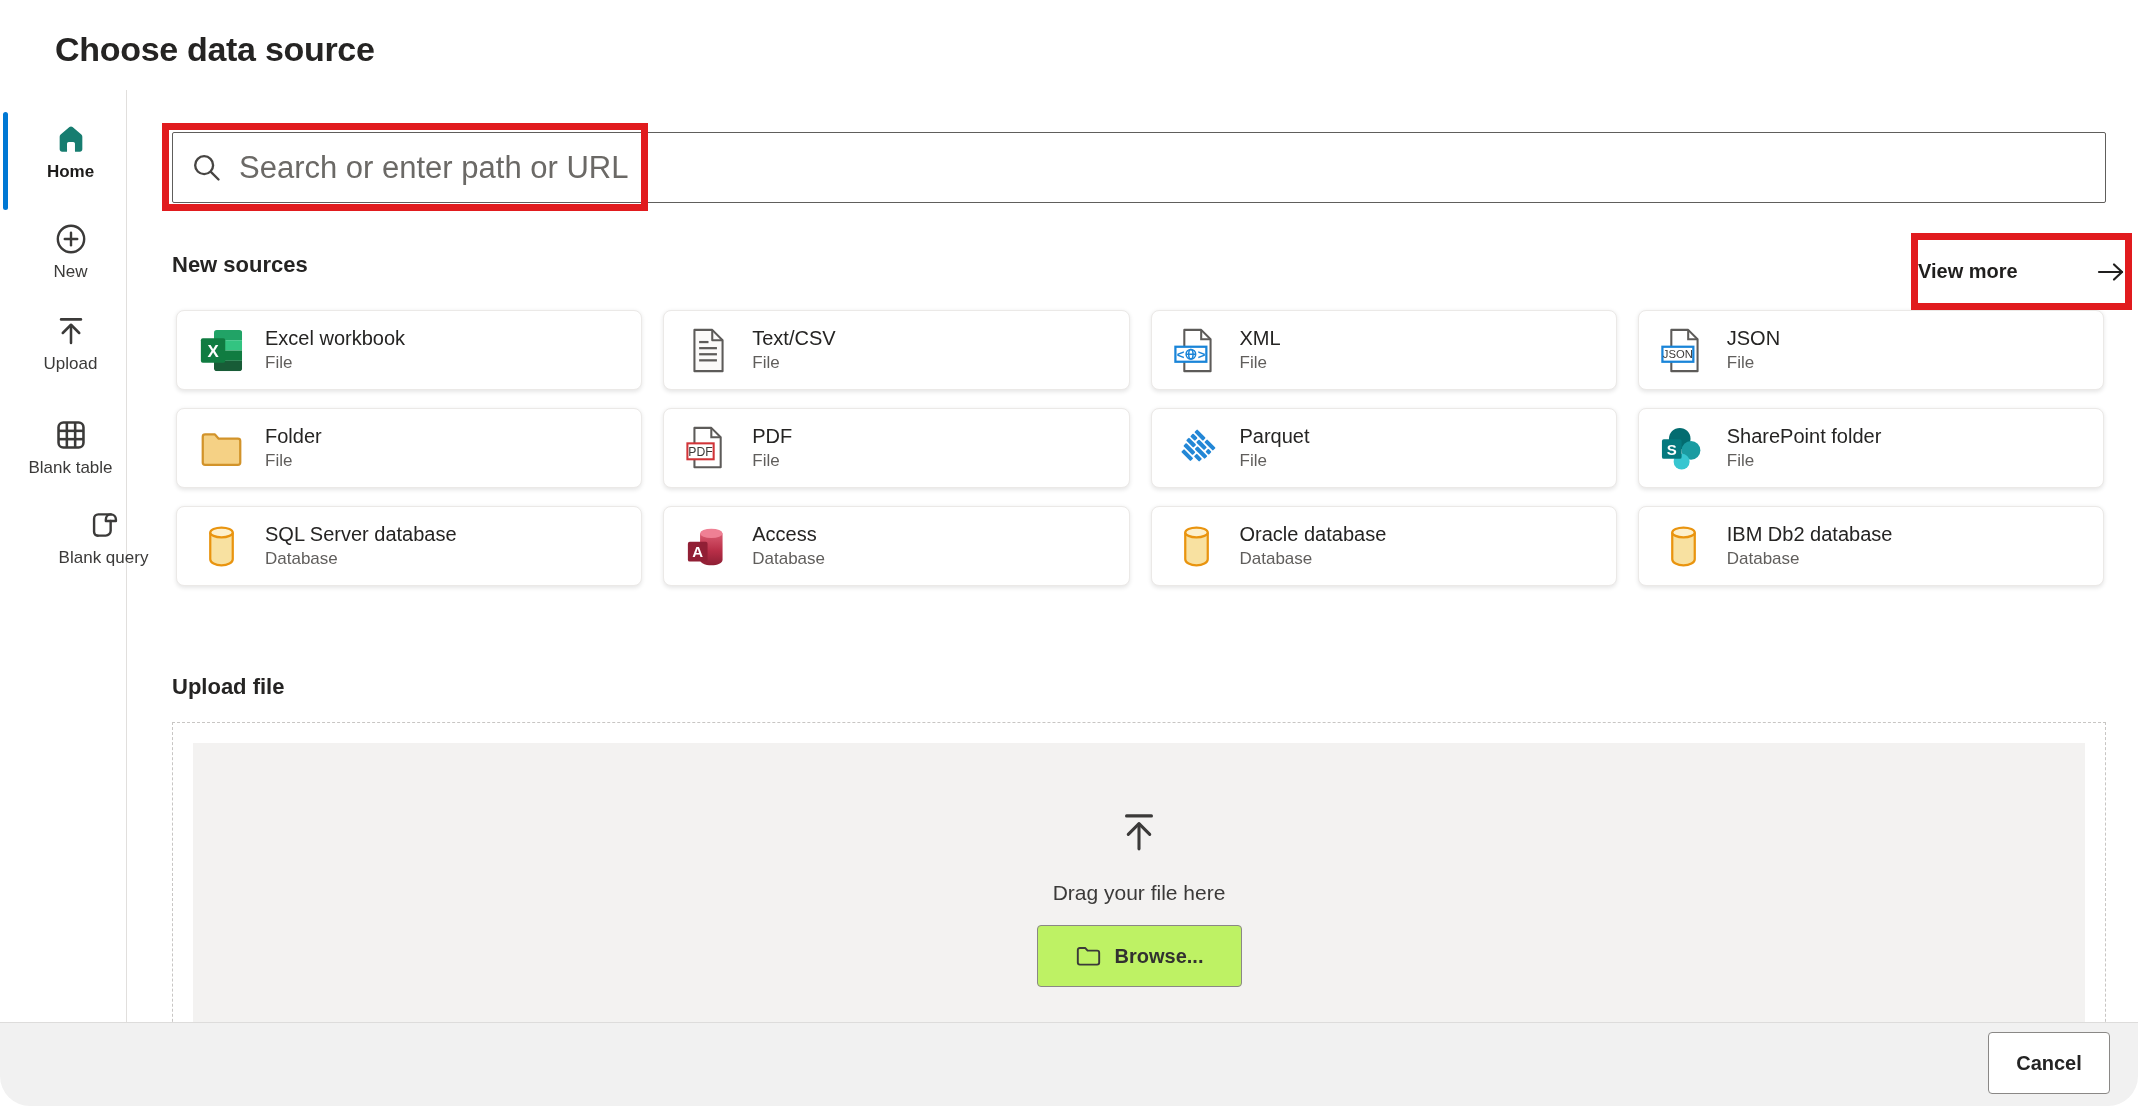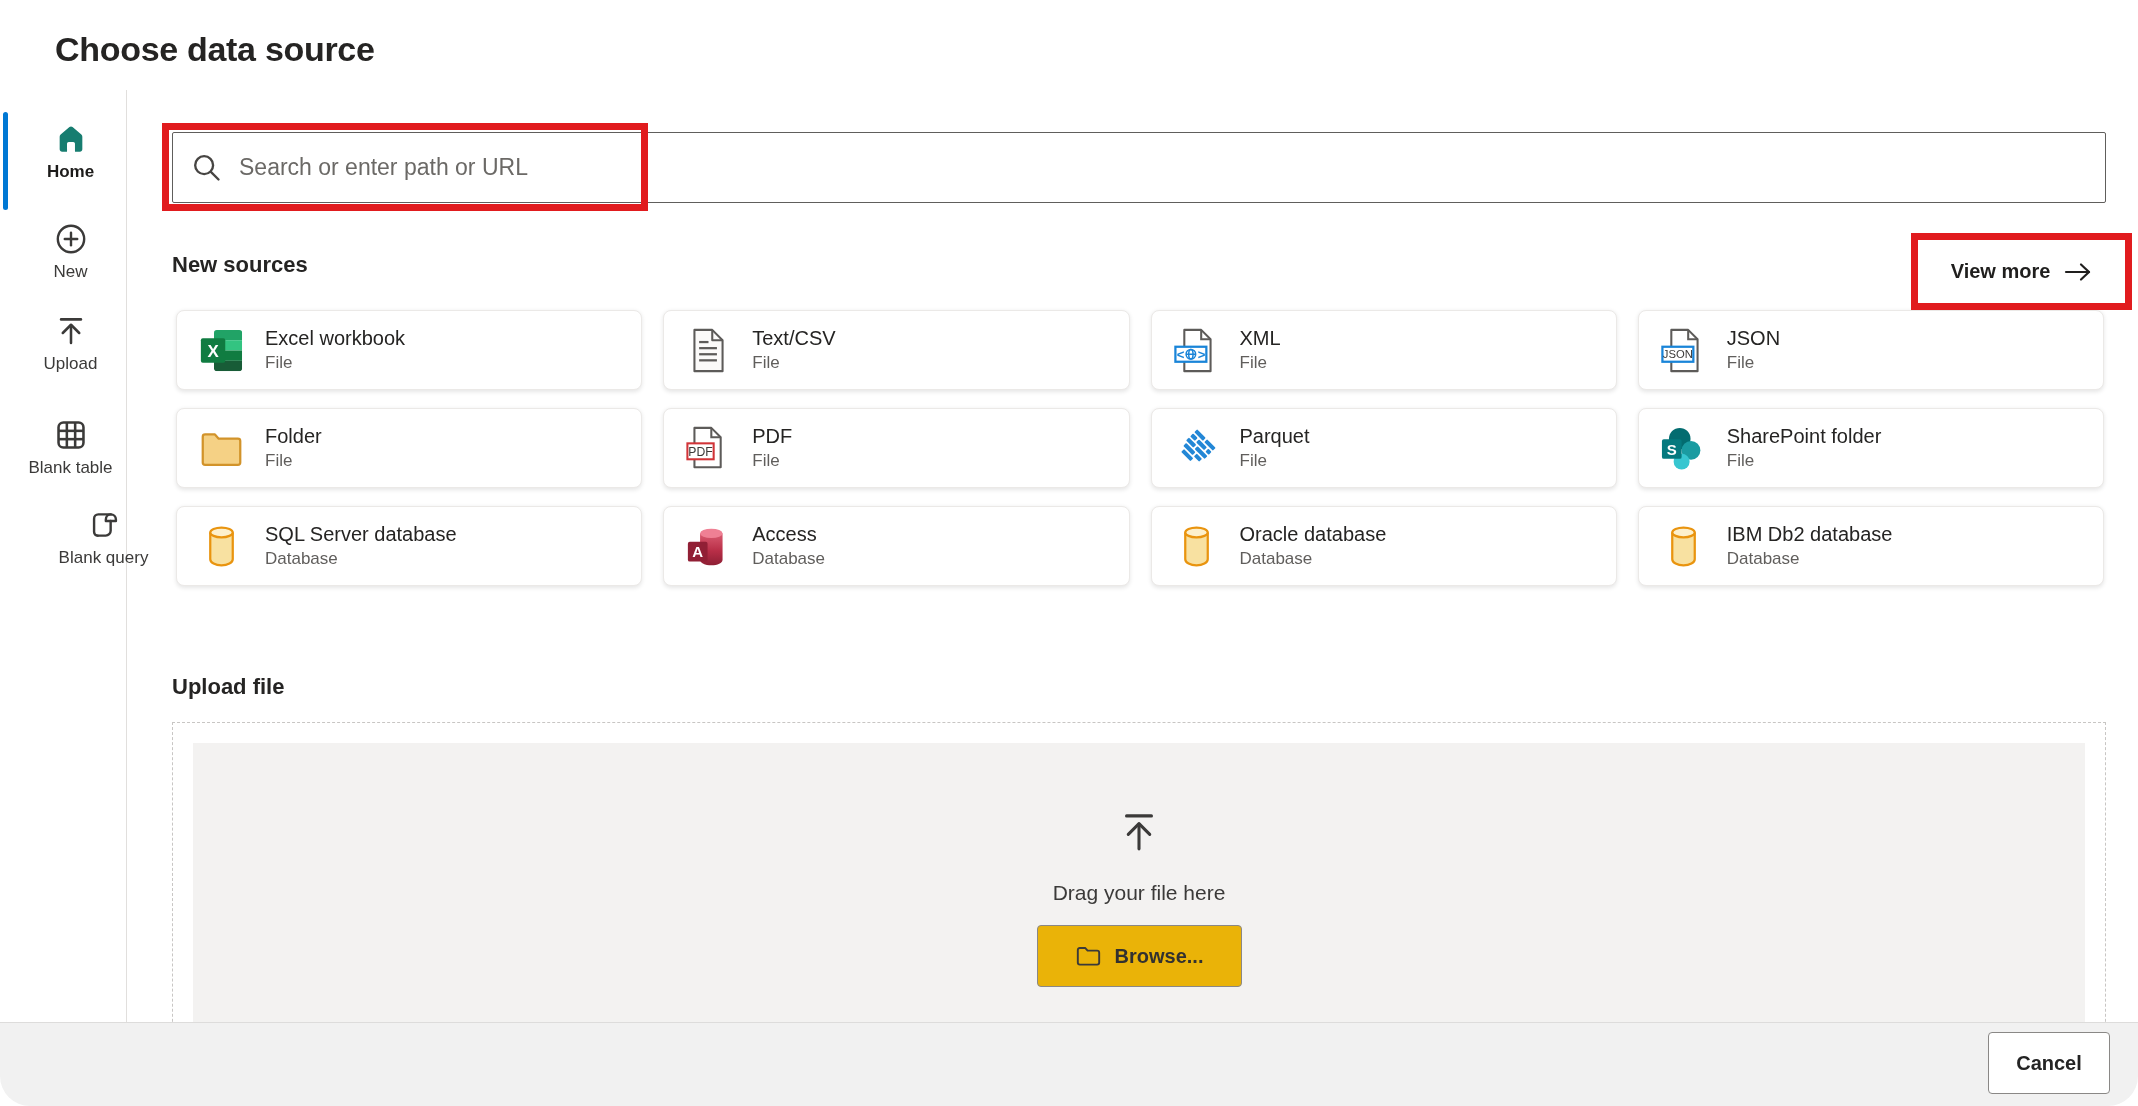--- a/index.html
+++ b/index.html
@@ -14,55 +14,55 @@
   .sidebar { position:absolute; left:0; top:90px; width:127px; height:932px; background:#fff; border-right:1px solid #e1dfdd; }
   .nav-selected-bar { position:absolute; left:3px; top:22px; width:5px; height:98px; background:#0078d4; border-radius:3px; }
   .nav-item { position:absolute; left:7px; width:127px; display:flex; flex-direction:column; align-items:center; gap:7px; cursor:pointer; }
   .nav-item .nav-label { font-size:17px; color:#3b3a39; line-height:18px; }
   .nav-item.selected .nav-label { color:#1c1b1a; font-weight:700; }
   .ni-home { top:32px; } .ni-new { top:132px; } .ni-upload { top:224px; } .ni-table { top:328px; } .ni-query { top:418px;margin-left:33px; }
 
   
   .search-wrap { position:absolute; left:172px; top:132px; width:1934px; height:71px; }
   .search-input { width:100%; height:100%; border:1px solid #605e5c; border-radius:2px; background:#fff;
-    padding:0 20px 0 66px; font-size:23px; color:#323130; font-family:inherit; outline:none; }
+    padding:0 20px 0 66px; font-size:31px; color:#323130; font-family:inherit; outline:none; }
   .search-input::placeholder { color:#6b6966; }
   .search-icon { position:absolute; left:18px; top:19px; }
 
   
   .red-box { position:absolute; border:7px solid #e11b1e; pointer-events:none; z-index:6; }
   .red-box.search { left:162px; top:123px; width:486px; height:88px; }
   .red-box.viewmore { left:1911px; top:233px; width:221px; height:77px; }
 
   
   .section-heading { position:absolute; font-size:22px; font-weight:700; color:#252423; }
   .h-new-sources { left:172px; top:252px; }
   .h-upload-file { left:172px; top:674px; }
 
   .view-more { position:absolute; left:1918px; top:240px; width:207px; height:63px; background:#fff;
-    display:flex; align-items:center; justify-content:center; gap:14px; cursor:pointer; }
+    display:flex; align-items:center; justify-content:space-between; gap:14px; cursor:pointer; }
   .view-more-label { font-size:20px; font-weight:700; color:#201f1e; }
 
   .grid { position:absolute; left:176px; top:310px; width:1928px; display:grid;
     grid-template-columns:repeat(4,1fr); column-gap:21px; row-gap:18px; }
   .tile { height:80px; background:#fff; border:1px solid #ebe9e7; border-radius:8px;
     box-shadow:0 1.6px 4.5px rgba(0,0,0,.10); display:flex; align-items:center;
     padding-left:22px; gap:21px; cursor:pointer; }
   .tile-icon { width:45px; height:45px; flex:none; }
   .tile-text { display:flex; flex-direction:column; gap:1px; }
   .tile-title { font-size:20px; font-weight:400; color:#252423; line-height:25px; }
   .tile-cat { font-size:17px; color:#605e5c; line-height:22px; }
 
   
   .upload-zone { position:absolute; left:172px; top:722px; width:1934px; height:330px; border:1px dashed #c8c6c4; }
   .upload-inner { position:absolute; left:20px; top:20px; width:1892px; height:290px; background:#f3f2f1;
     display:flex; flex-direction:column; align-items:center; }
   .upload-arrow { margin-top:66px; }
   .drag-label { margin-top:26px; font-size:21px; color:#3b3a39; }
-  .browse-btn { margin-top:20px; width:205px; height:62px; background:#eab308; border:1px solid #8a8886; border-radius:4px;
+  .browse-btn { margin-top:20px; width:205px; height:62px; background:#bef264; border:1px solid #8a8886; border-radius:4px;
     display:flex; align-items:center; justify-content:center; gap:13px; font-size:20px; font-weight:700; color:#323130; cursor:pointer; }
 
   
   .footer { position:absolute; left:0; top:1022px; width:2138px; height:84px; background:#f1f1f1; border-top:1px solid #dddcdb; z-index:10; }
   .cancel-btn { position:absolute; right:28px; top:9px; width:122px; height:62px; background:#fff; border:1px solid #8a8886;
     border-radius:4px; display:flex; align-items:center; justify-content:center; font-size:20px; font-weight:700; color:#242424; cursor:pointer; }
 
   svg text { font-family:"Liberation Sans","DejaVu Sans",sans-serif; }
 </style>
 </head>

